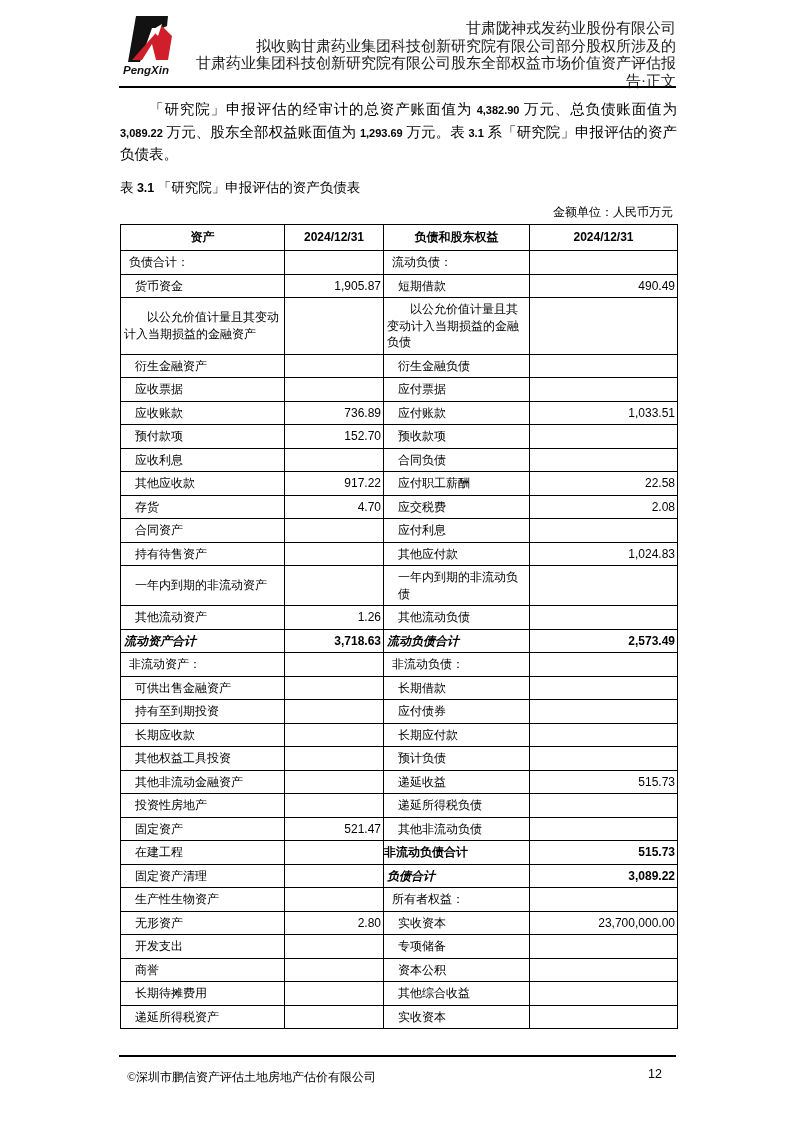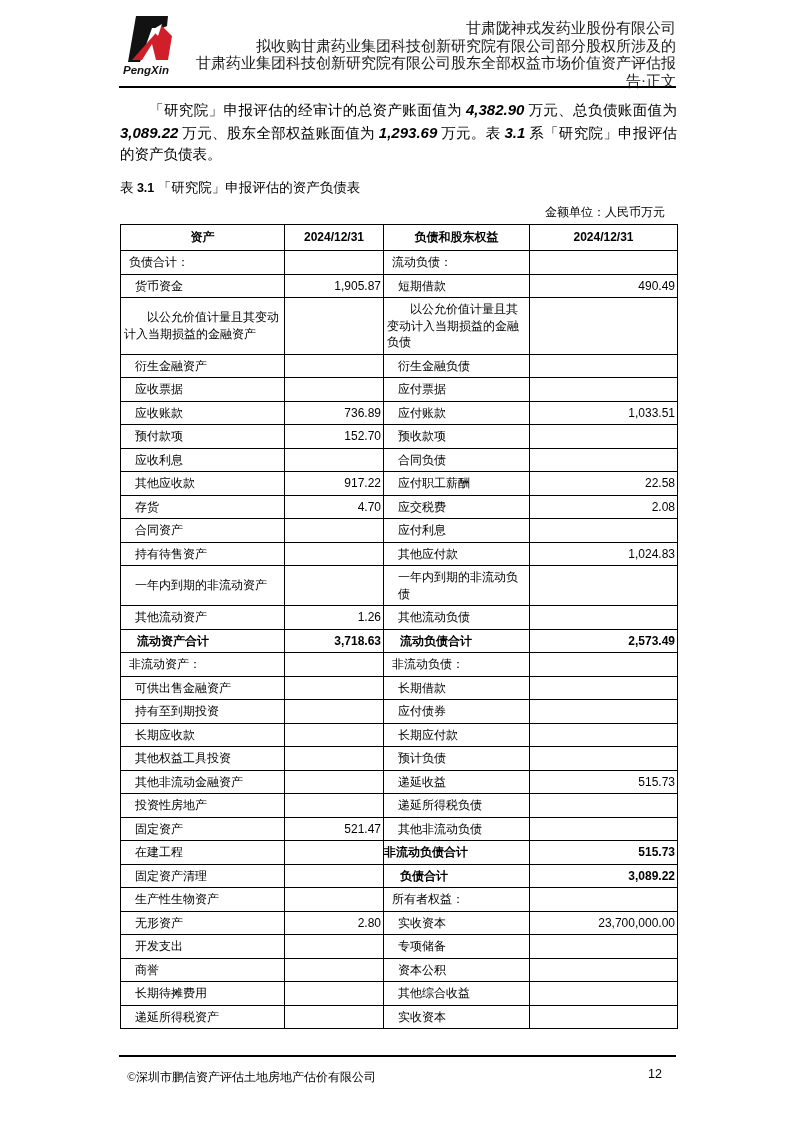--- a/index.html
+++ b/index.html
@@ -18,43 +18,43 @@
     position:absolute; right:117px; top:20px; width:480px;
     text-align:right; font-size:15px; line-height:17.5px; color:#1a1a1a;
   }
   .header-rule { position:absolute; left:119px; top:86px; width:557px; height:2px; background:#000; }
 
   
   .intro {
     position:absolute; left:120px; top:99px; width:557px;
     font-size:14.5px; line-height:21.5px; text-align:justify; text-indent:2em;
   }
-  .intro .num { font-size:15px;font-style:italic; }
+  .intro .num { font-size:11px; }
 
   .table-title { position:absolute; left:120px; top:179px; width:557px; font-size:13.5px; }
   .table-title .num { font-size:12.5px; }
-  .unit-note { position:absolute; left:108px; top:204px; width:557px; text-align:right; font-size:12px; }
+  .unit-note { position:absolute; left:116px; top:204px; width:557px; text-align:right; font-size:12px; }
 
   
   table.bs {
     position:absolute; left:120px; top:224px; width:557px;
     border-collapse:collapse; table-layout:fixed;
   }
   .bs col.c1{width:164px} .bs col.c2{width:99px} .bs col.c3{width:146px} .bs col.c4{width:148px}
   .bs th, .bs td {
     border:1px solid #000; font-size:12px; line-height:16.5px;
     padding:3px 2px; vertical-align:middle; overflow:hidden;
   }
   .bs th { font-weight:bold; text-align:center; height:26px; }
   .bs td.label { text-align:left; }
   .bs td.val { text-align:right; padding-right:2px; }
   .bs .section { padding-left:8px; }
   .bs .item { padding-left:14px; }
   .bs .wrap { padding-left:3px; text-indent:23px; }
-  .bs .total { font-weight:bold; padding-left:16px; }
+  .bs .total { font-weight:bold; padding-left:3px;font-style:italic; }
   .bs .total_center { font-weight:bold; text-align:center; padding-left:0; }
 
   
   .footer-rule { position:absolute; left:119px; top:1055px; width:557px; height:2px; background:#000; }
   .copyright { position:absolute; left:127px; top:1069px; font-size:12px; }
   .page-number { position:absolute; left:648px; top:1067px; font-size:12.5px; }
 </style>
 </head>
 <body>
 

